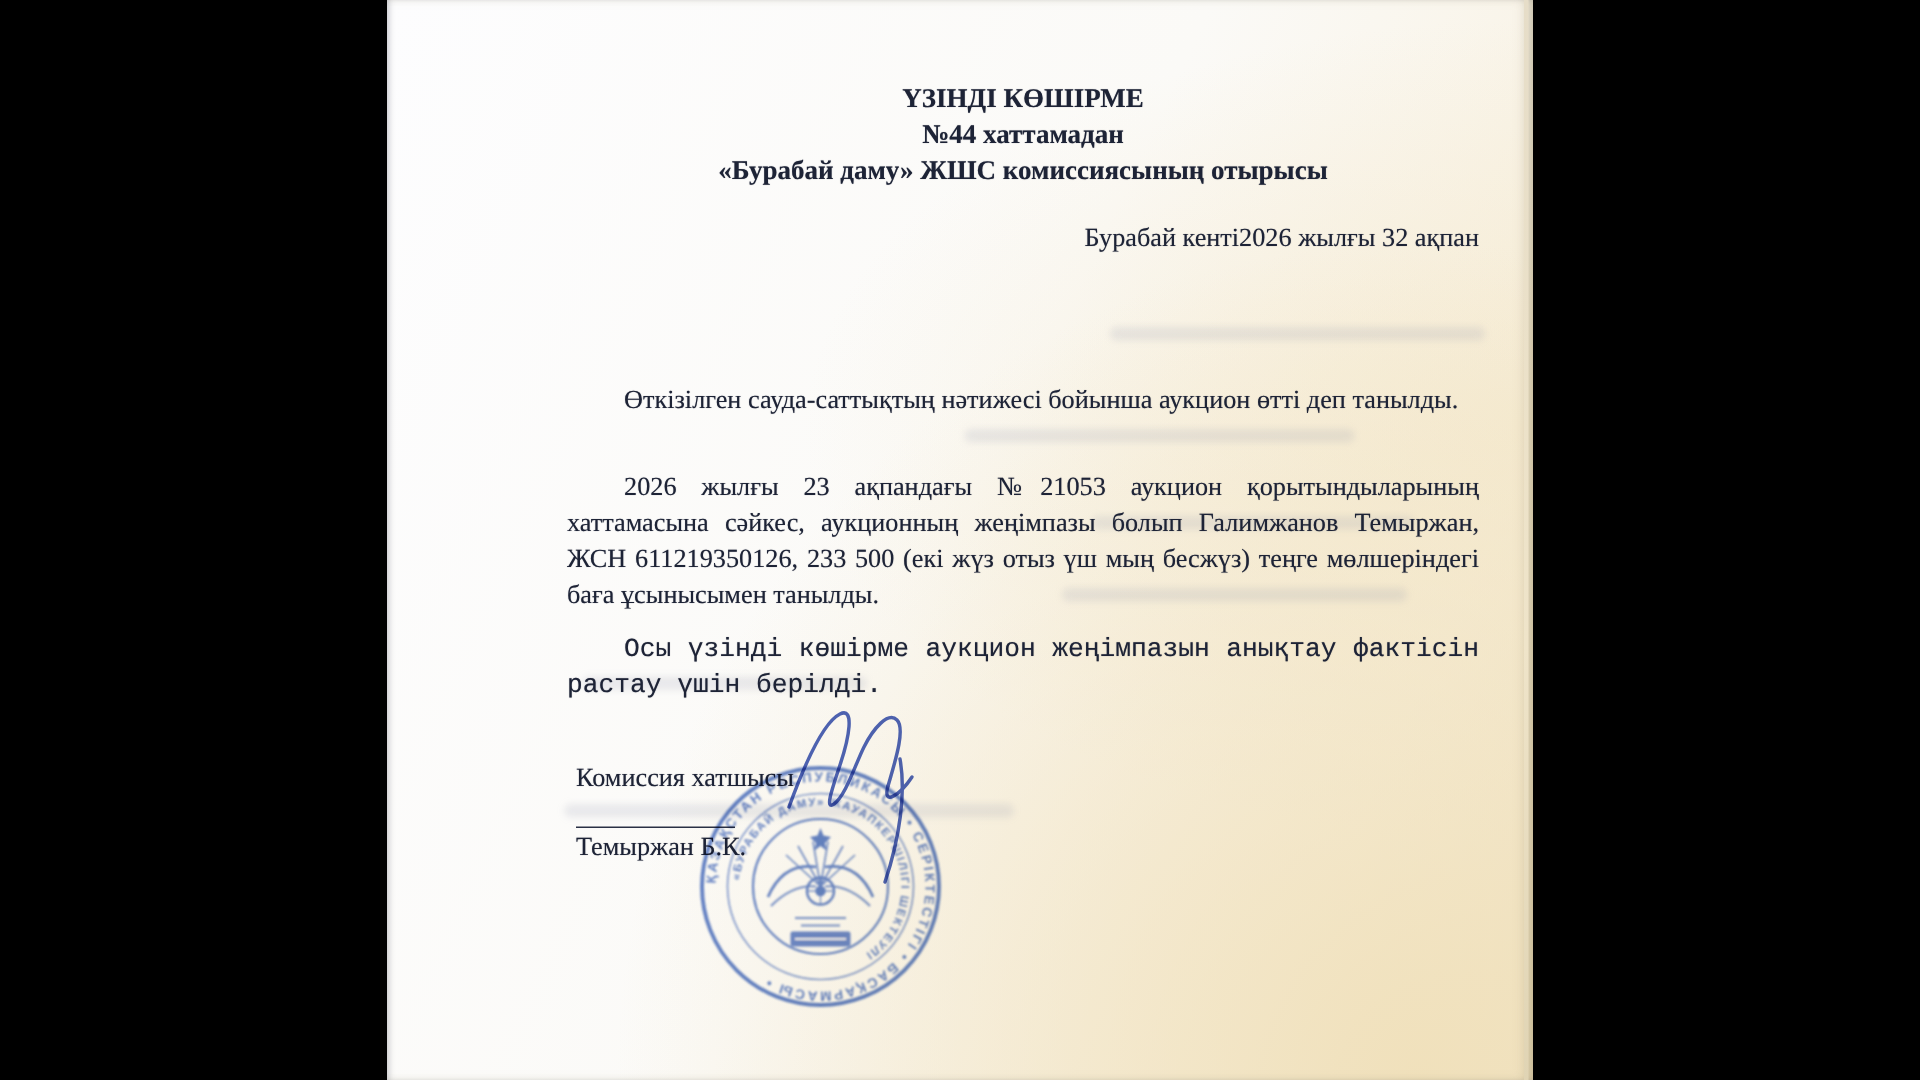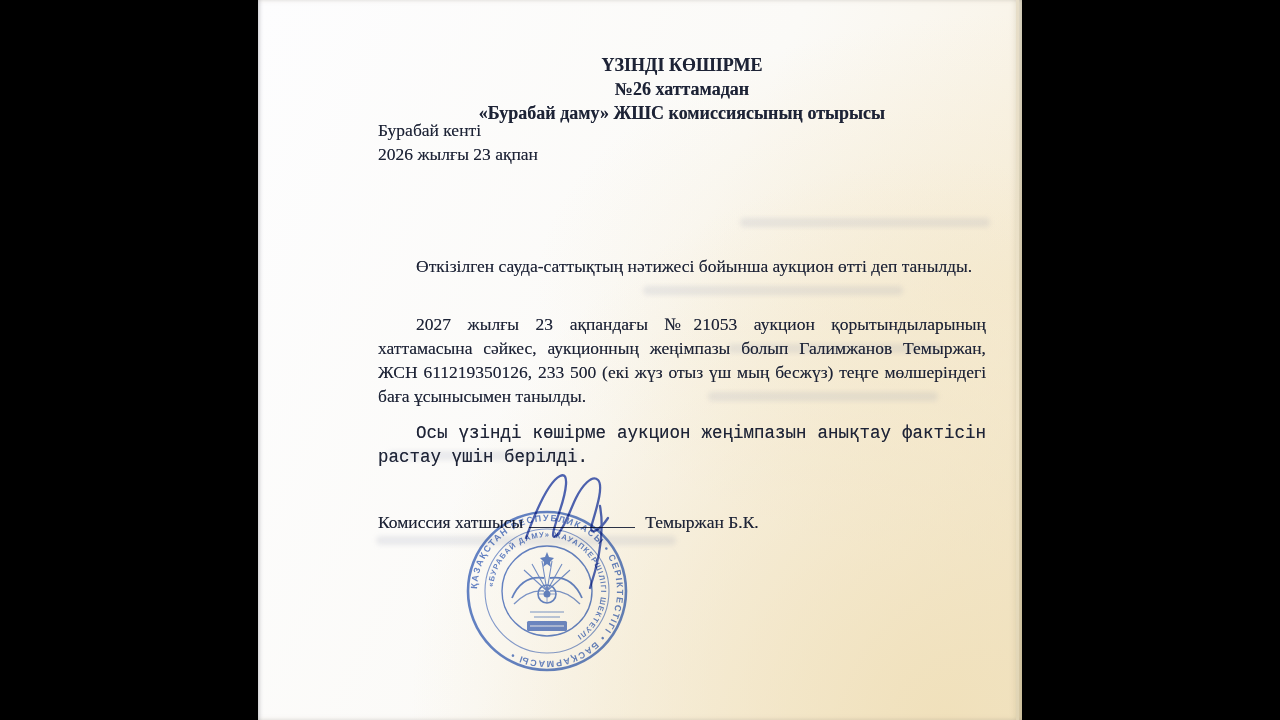--- a/index.html
+++ b/index.html
@@ -17,30 +17,30 @@
   }
   .paper::after { 
     content:""; position:absolute; right:3px; top:0; width:3px; height:100%;
     background:linear-gradient(180deg,#e6ddc8,#efe4c9 60%,#e0d4b4);
   }
   .content { position:absolute; left:120px; top:0; width:608px; height:592px;
              color:#1d2336; font-size:17.5px; line-height:24px;
              text-shadow:0 0 0.6px rgba(29,35,54,0.55); }
   .title-block { position:absolute; top:53px; left:0; width:100%;
                  text-align:center; font-weight:bold; font-size:18px; line-height:24px; }
-  .place-date { position:absolute; top:118px; left:0; width:100%;
-                display:flex; justify-content:flex-end;flex-direction:column; }
+  .place-date { position:absolute; top:146px; left:0; width:100%;
+                display:flex; justify-content:flex-end; }
   .para { position:absolute; left:0; width:100%; text-align:justify; }
   .para .indent-bound { display:block; text-indent:38px; }
   .p1 { top:172px; }
   .p2 { top:254px;font-family:Liberation Serif, serif; }
   .p3 { top:312px; }
   .p4 { top:421px;font-family:Liberation Mono, monospace; }
   .sig-row { position:absolute; top:506px; left:0; width:100%;
-             display:flex; align-items:baseline; }
+             display:flex; align-items:baseline;flex-direction:column; }
   .sig-line { display:inline-block; width:106px; height:22px;
               border-bottom:1.6px solid #2a3145; margin:0 10px 0 6px; }
   .bleed { position:absolute; height:9px; border-radius:5px;
            background:rgba(135,142,165,0.16); filter:blur(2.5px); }
   .stamp-svg { position:absolute; left:206px; top:508px; width:166px; height:166px;
                mix-blend-mode:multiply; opacity:0.92; }
   .sig-svg { position:absolute; left:246px; top:466px; width:150px; height:135px;
              mix-blend-mode:multiply; }
 </style>
 </head>
@@ -53,34 +53,34 @@
     <div class="bleed" style="left:385px; top:286px; width:260px;"></div>
     <div class="bleed" style="left:470px; top:344px; width:215px;"></div>
     <div class="bleed" style="left:450px; top:392px; width:230px;"></div>
     <div class="bleed" style="left:130px; top:451px; width:190px;"></div>
     <div class="bleed" style="left:118px; top:536px; width:300px;"></div>
 
     <div class="content">
 
       <div class="title-block">
         <div>ҮЗІНДІ КӨШІРМЕ</div>
-        <div>№26 хаттамадан</div>
+        <div>№44 хаттамадан</div>
         <div>«Бурабай даму» ЖШС комиссиясының отырысы</div>
       </div>
 
       <div class="place-date">
         <span>Бурабай кенті</span>
-        <span>2026 жылғы 23 ақпан</span>
+        <span>2026 жылғы 32 ақпан</span>
       </div>
 
       <p class="para p2">
           <span class="indent-bound">Өткізілген сауда-саттықтың нәтижесі бойынша аукцион өтті деп танылды.</span>
         </p>
       <p class="para p3">
-          <span class="indent-bound">2027 жылғы 23 ақпандағы №21053 аукцион қорытындыларының хаттамасына сәйкес, аукционның жеңімпазы болып Галимжанов Темыржан, ЖСН 611219350126, 233 500 (екі жүз отыз үш мың бесжүз) теңге мөлшеріндегі баға ұсынысымен танылды.</span>
+          <span class="indent-bound">2026 жылғы 23 ақпандағы №21053 аукцион қорытындыларының хаттамасына сәйкес, аукционның жеңімпазы болып Галимжанов Темыржан, ЖСН 611219350126, 233 500 (екі жүз отыз үш мың бесжүз) теңге мөлшеріндегі баға ұсынысымен танылды.</span>
         </p>
       <p class="para p4">
           <span class="indent-bound">Осы үзінді көшірме аукцион жеңімпазын анықтау фактісін растау үшін берілді.</span>
         </p>
 
       <div class="sig-row">
         <span>Комиссия хатшысы</span>
         <span class="sig-line"></span>
         <span>Темыржан Б.К.</span>
       </div>

